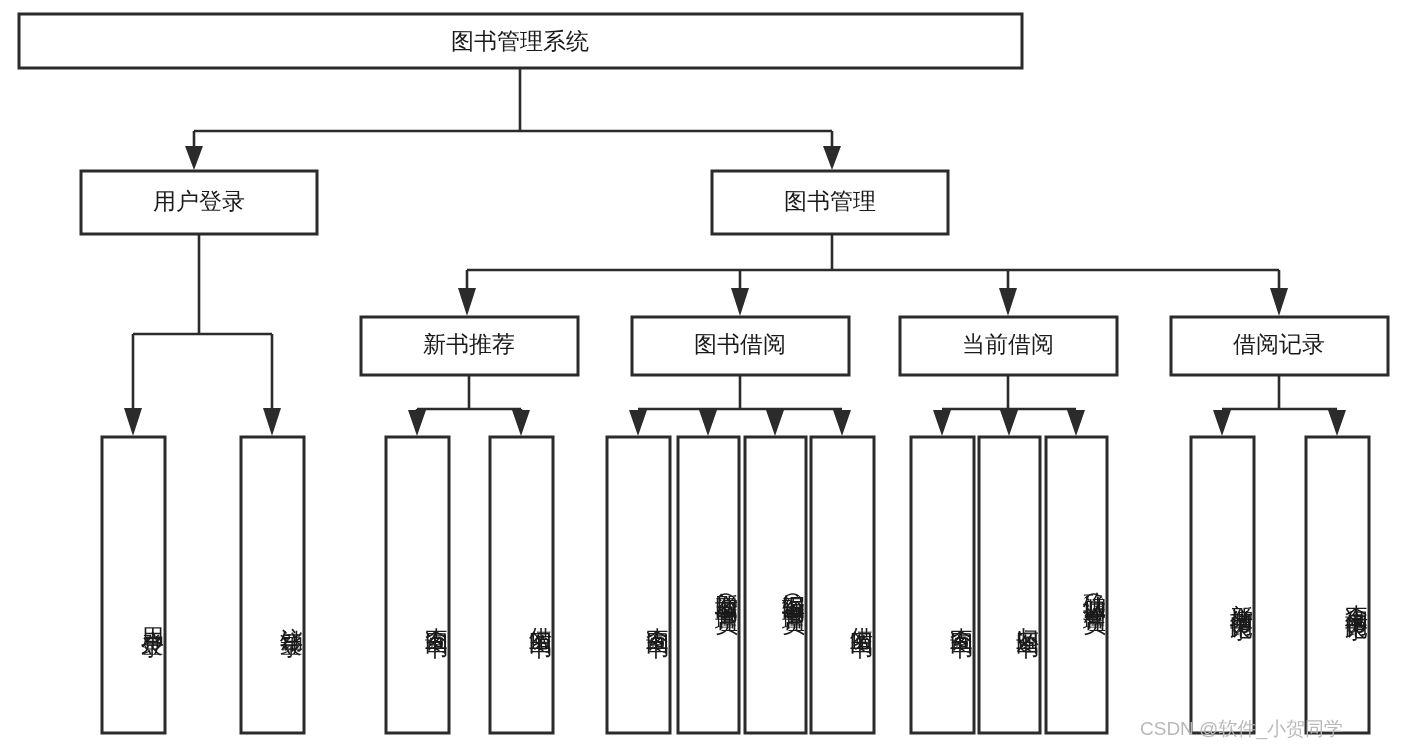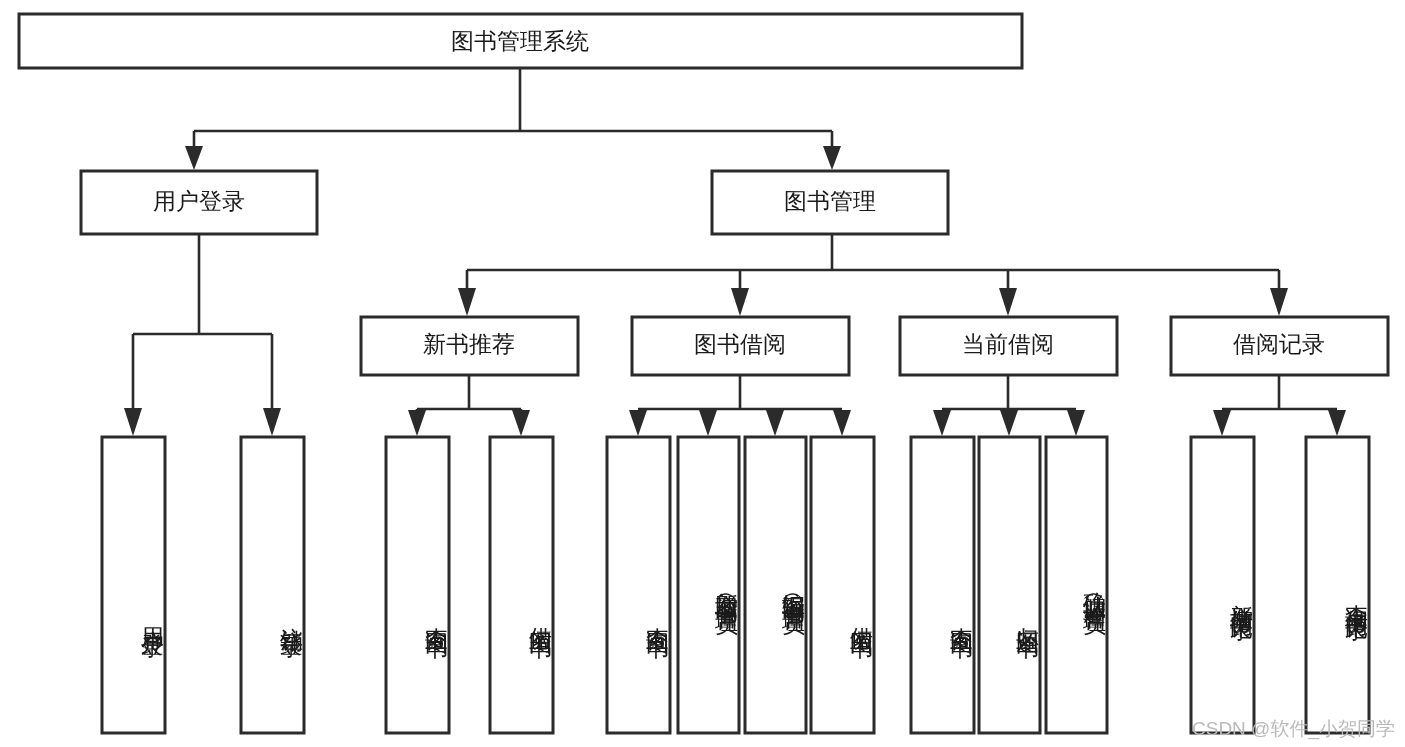--- a/index.html
+++ b/index.html
@@ -221,15 +221,15 @@
   <div class="leaf-label-v" style="left:745px; top:443px; width:61px; height:288px;">编辑图书（管理员）</div>
   <div class="leaf-label-v" style="left:811px; top:500px; width:63px; height:230px;">借阅图书</div>
 
   <div class="leaf-label-v" style="left:911px; top:500px; width:63px; height:230px;">查询图书</div>
   <div class="leaf-label-v" style="left:979px; top:500px; width:61px; height:230px;">归还图书</div>
   <div class="leaf-label-v" style="left:1046px; top:443px; width:61px; height:288px;">确认归还（管理员）</div>
 
   <div class="leaf-label-v" style="left:1191px; top:460px; width:63px; height:270px;">新增借阅记录</div>
   <div class="leaf-label-v" style="left:1306px; top:460px; width:63px; height:270px;">查询借阅记录</div>
 
-  <div class="watermark" style="left:1192px; top:716px;">CSDN @软件_小贺同学</div>
+  <div class="watermark" style="left:1140px; top:716px;">CSDN @软件_小贺同学</div>
 
 </div>
 
 </body></html>

